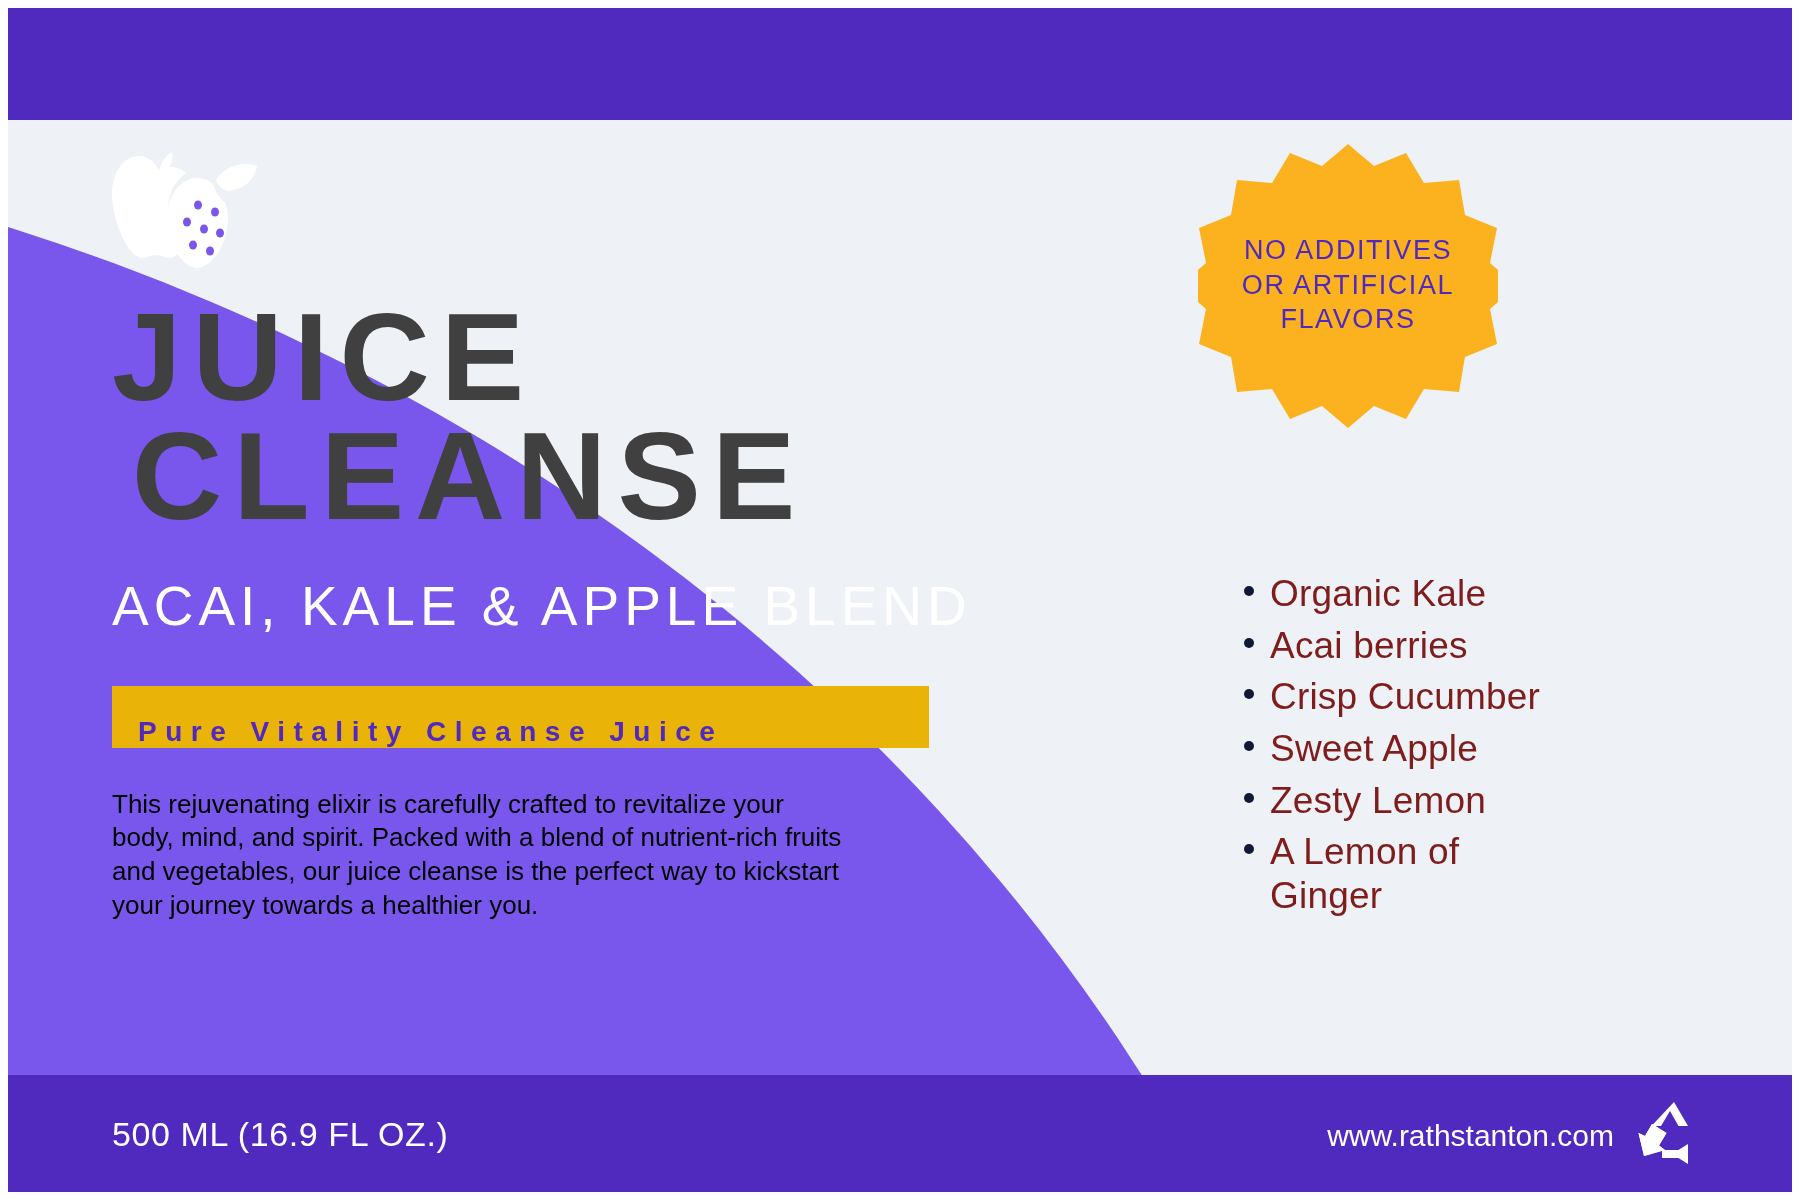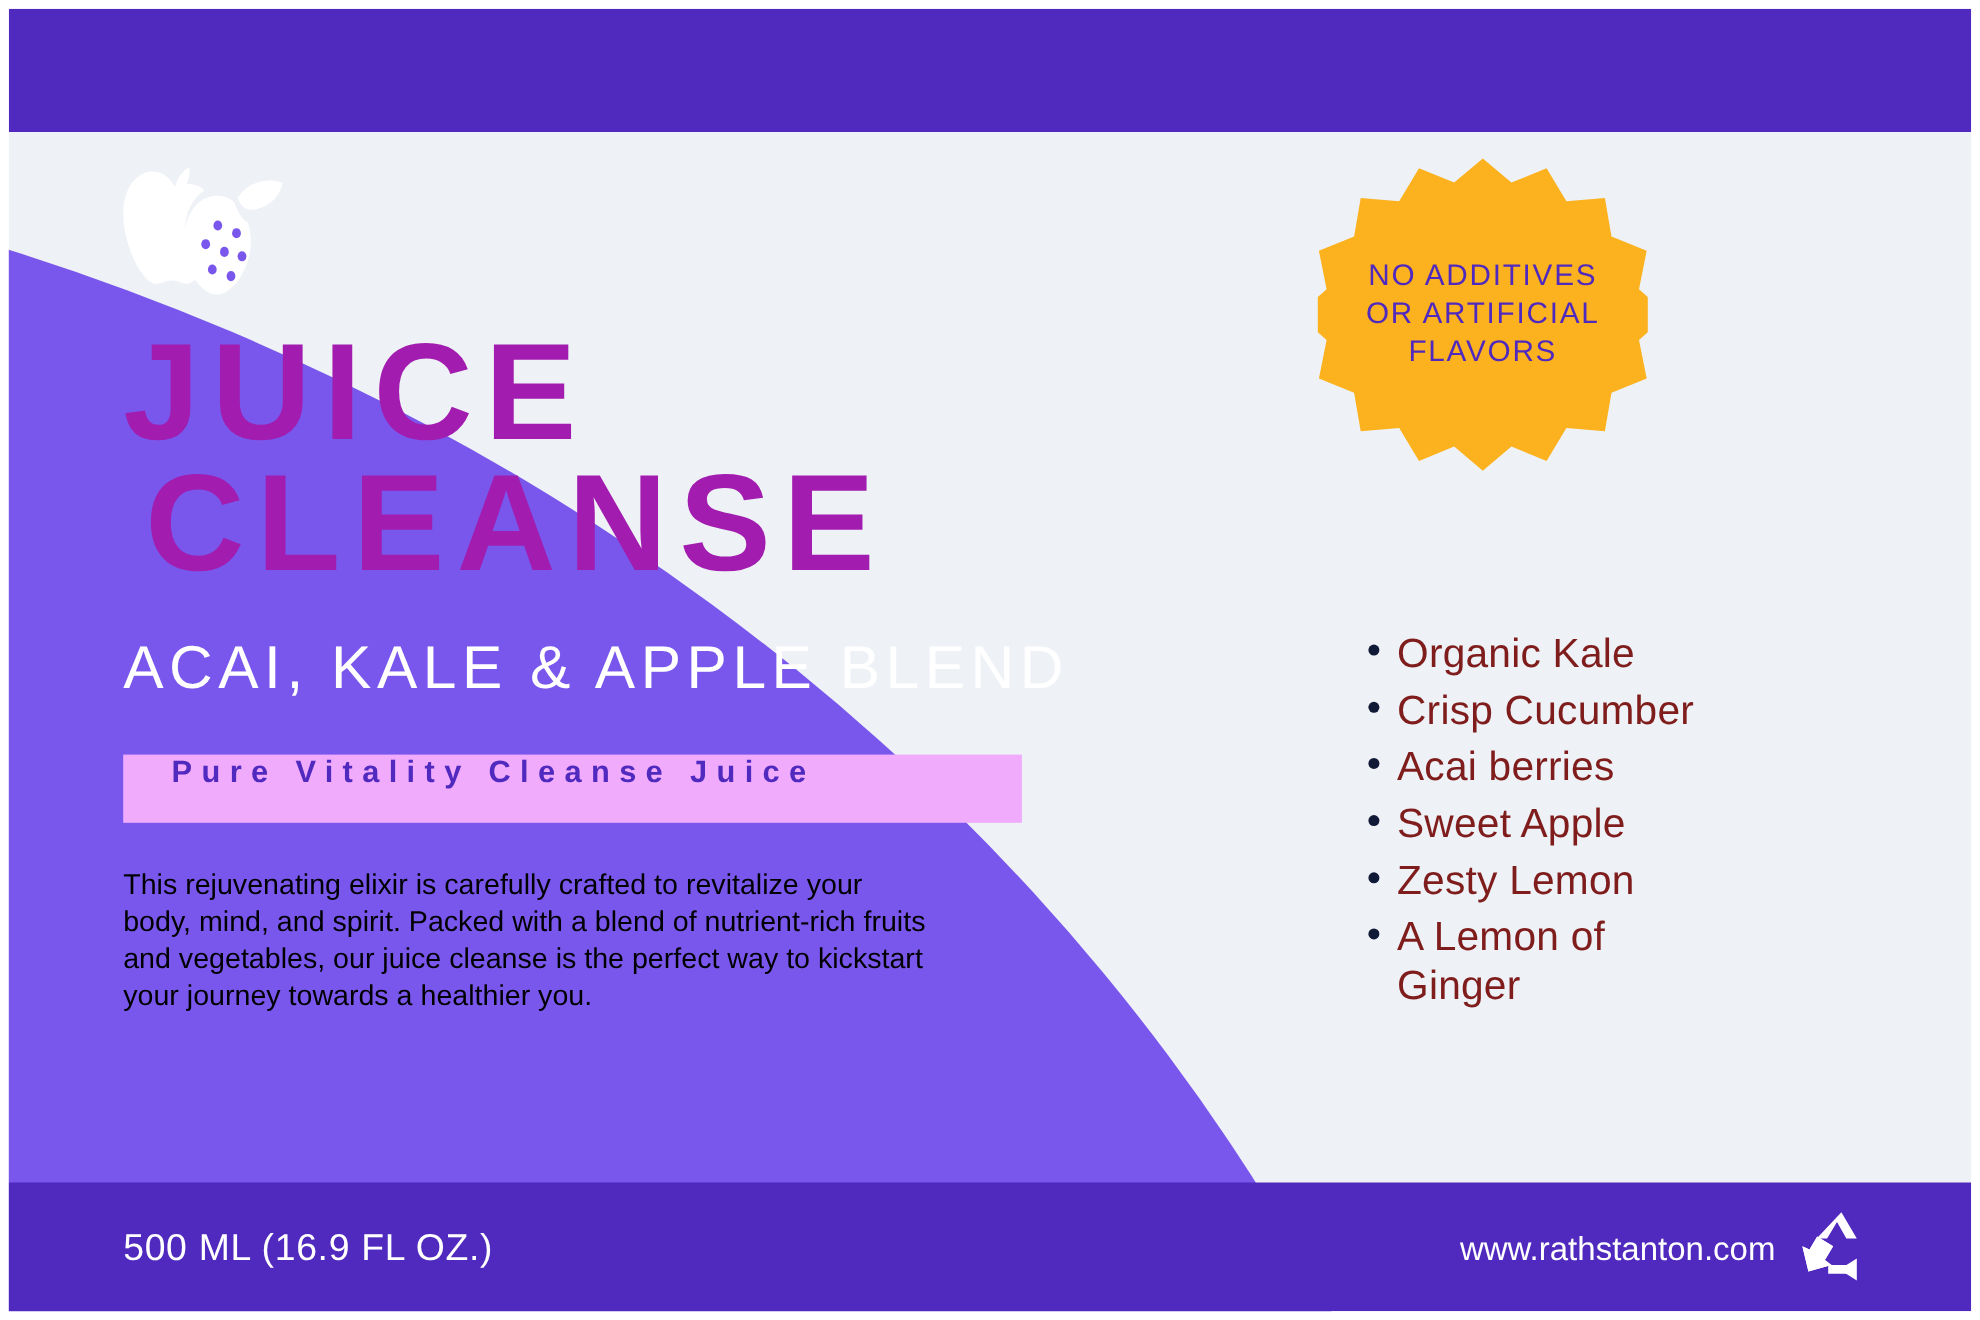--- a/index.html
+++ b/index.html
@@ -73,45 +73,45 @@
     width: 160px;
     height: 118px;
     display: block;
     margin-bottom: 30px;
   }
 
   .title-main {
     font-size: 125px;
     line-height: 0.95;
     font-weight: 700;
-    color: #a21caf;
+    color: #404040;
     letter-spacing: 11px;
     margin: 0;
     white-space: nowrap;
   }
   .title-main .row2 { display: block; margin-left: 20px; }
 
   .subtitle {
     font-size: 55px;
     font-weight: 400;
     color: #ffffff;
     letter-spacing: 5px;
     margin: 38px 0 0 0;
     white-space: nowrap;
   }
 
   .tagline-bar {
     margin-top: 48px;
     width: 817px;
     height: 62px;
-    background: #f0abfc;
+    background: #eab308;
     display: flex;
-    align-items: flex-start;
+    align-items: flex-end;
     box-sizing: border-box;
-    padding-left: 44px;
+    padding-left: 26px;
   }
   .tagline-text {
     font-size: 28px;
     font-weight: 700;
     color: #5029be;
     letter-spacing: 8.5px;
     white-space: nowrap;
   }
 
   .body-copy {
@@ -265,22 +265,22 @@
     </svg>
     <div class="badge-text">
       <span>NO ADDITIVES</span>
       <span>OR ARTIFICIAL</span>
       <span>FLAVORS</span>
     </div>
   </div>
 
   <ul class="ingredients">
     <li>Organic Kale</li>
+    <li>Acai berries</li>
     <li>Crisp Cucumber</li>
-    <li>Acai berries</li>
     <li>Sweet Apple</li>
     <li>Zesty Lemon</li>
     <li>A Lemon of Ginger</li>
   </ul>
 
   <div class="footer-left">500 ML (16.9 FL OZ.)</div>
   <div class="footer-right">www.rathstanton.com</div>
 
   <svg class="recycle-icon" viewBox="0 0 76 70" aria-hidden="true">
     <g fill="#ffffff">

